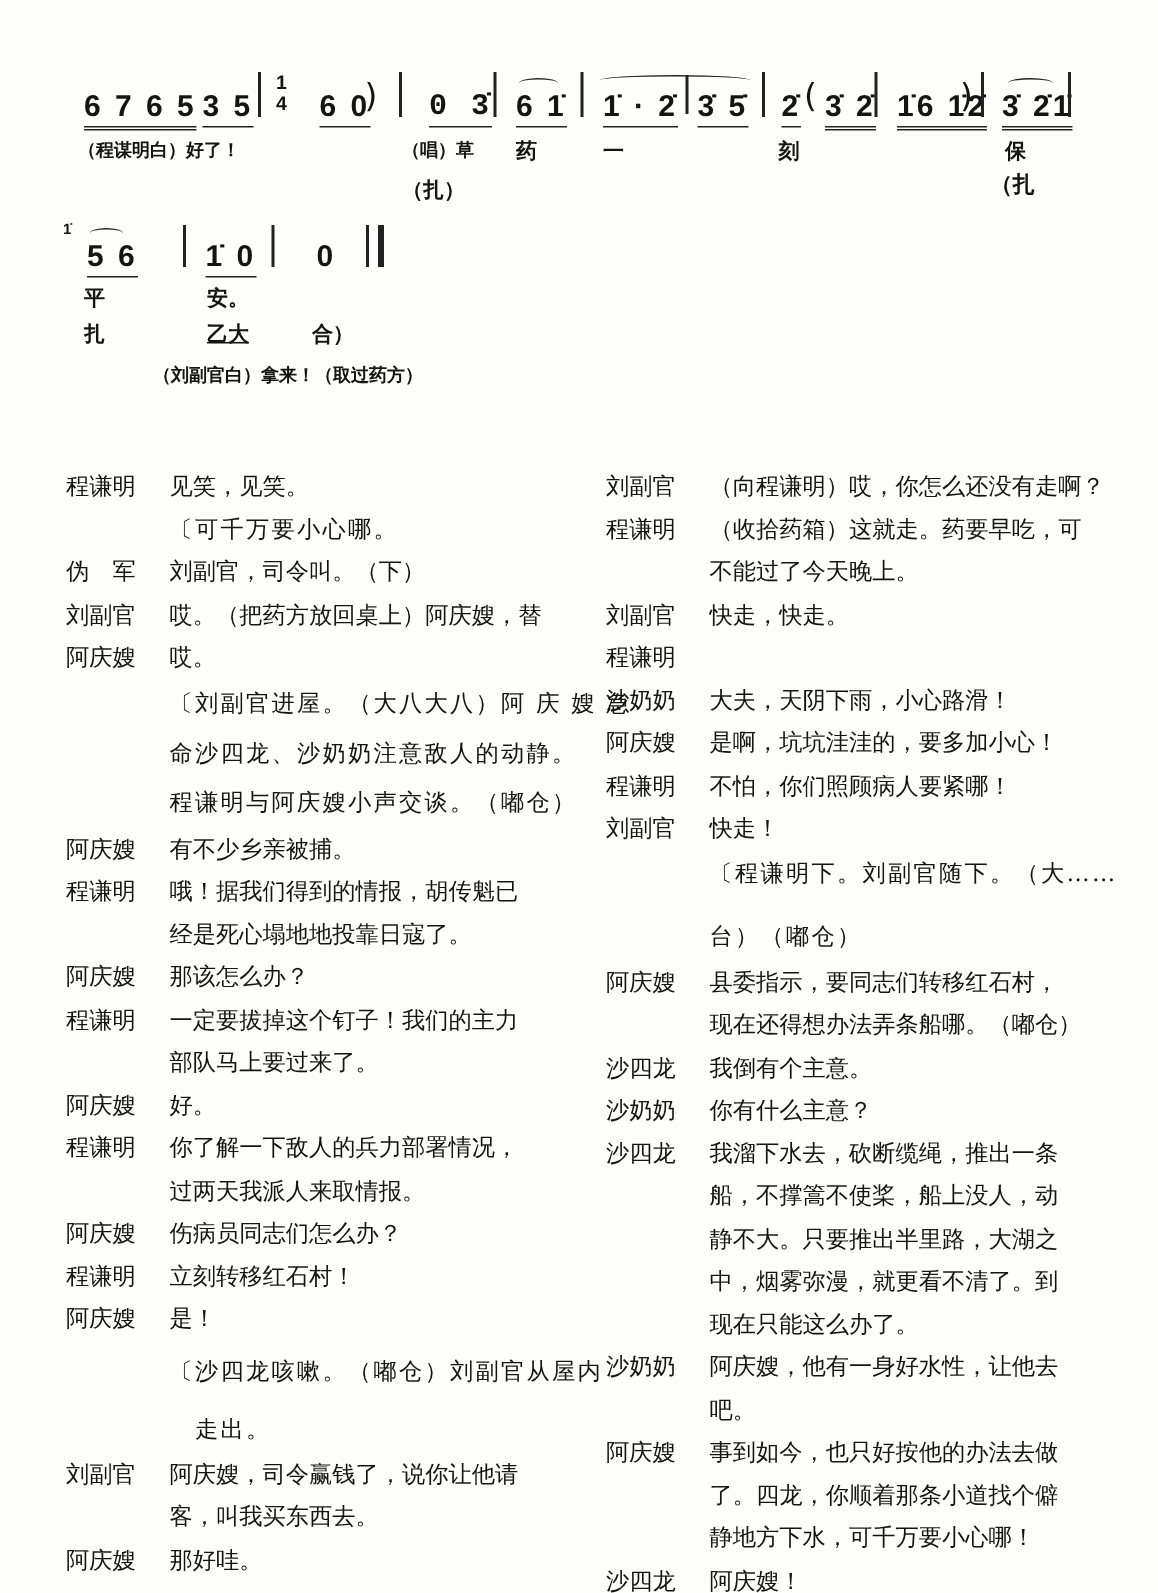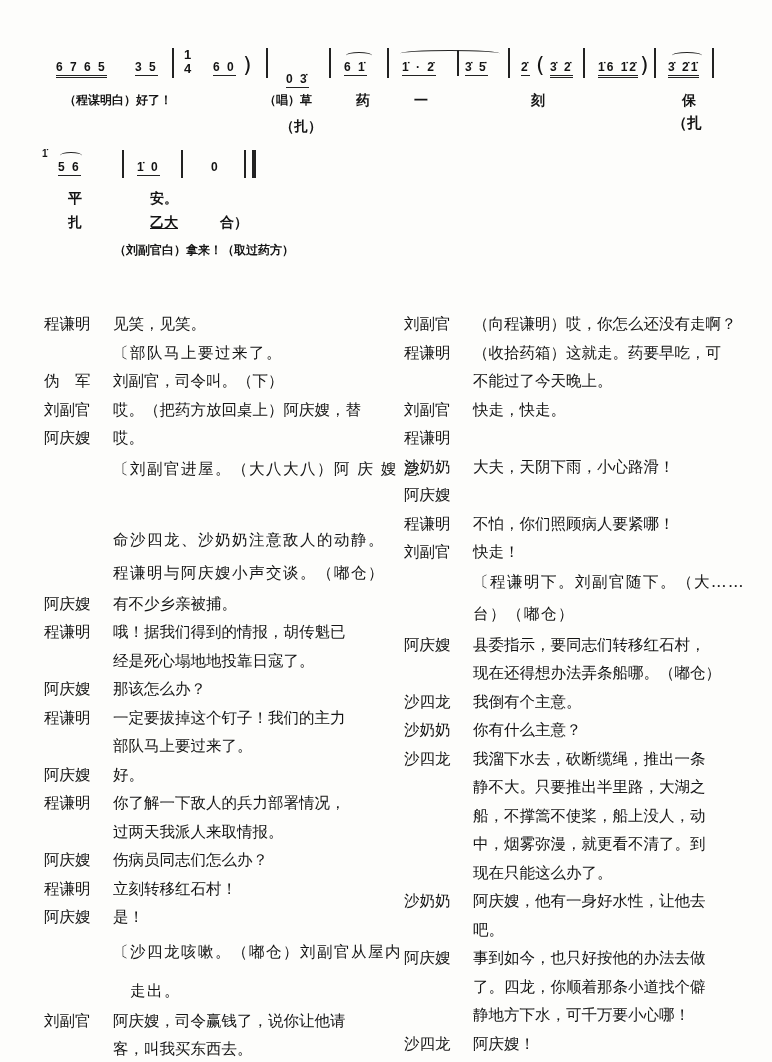--- a/index.html
+++ b/index.html
@@ -4,29 +4,29 @@
   <style>
     html, body { margin: 0; padding: 0; }
     body {
       width: 772px; height: 1062px; background: #fdfdfb; color: #141414;
       position: relative; overflow: hidden;
       font-family: "DejaVu Serif", "Liberation Serif", serif;
     }
     .score { position: absolute; left: 0; top: 0; width: 772px; height: 270px; }
     .note {
       position: absolute; font-family: "Liberation Sans", "DejaVu Sans", sans-serif;
-      font-weight: bold; font-size: 12px; letter-spacing: 2px; white-space: nowrap;
+      font-weight: bold; font-size: 20px; letter-spacing: 2px; white-space: nowrap;
     }
     .ul1 { border-bottom: 1.5px solid #222; padding-bottom: 1px; }
     .ul2 { border-bottom: 3.5px double #222; padding-bottom: 1px; }
     .bar { position: absolute; width: 2px; background: #222; }
     .dbar { position: absolute; width: 6px; border-left: 2px solid #222; border-right: 4px solid #222; }
     .slur { position: absolute; border-top: 1.5px solid #222; border-radius: 50% 50% 0 0; height: 6px; }
     .paren { position: absolute; font-size: 22px; font-family: "DejaVu Sans", sans-serif; }
-    .lyric { position: absolute; font-size: 14px; font-weight: bold; white-space: nowrap; margin-left: 12px; }
+    .lyric { position: absolute; font-size: 14px; font-weight: bold; white-space: nowrap; }
     .small { font-size: 12px; }
     .frac { position: absolute; font-family: "Liberation Sans", sans-serif; font-weight: bold; font-size: 13px; line-height: 14px; text-align: center; }
 
     .col { position: absolute; top: 310px; }
     .col-left { left: 44px; width: 350px; }
     .col-right { left: 404px; width: 360px; }
     .line { position: relative; height: 28.5px; font-size: 15.5px; line-height: 28px; white-space: nowrap; }
     .spk { position: absolute; left: 0; width: 62px; letter-spacing: 0; }
     .txt { position: absolute; left: 69px; }
     .stage { font-style: normal; letter-spacing: 1.5px; }
@@ -39,21 +39,21 @@
   <span class="note ul2" style="left:56px;top:60px;">6 7 6 5</span>
   <span class="note ul1" style="left:135px;top:60px;">3 5</span>
   <div class="bar" style="left:172px;top:48px;height:30px;"></div>
   <div class="frac" style="left:184px;top:48px;">
     <div>1</div>
     <div>4</div>
   </div>
   <span class="note ul1" style="left:213px;top:60px;">6 0</span>
   <span class="paren" style="left:243px;top:52px;">)</span>
   <div class="bar" style="left:266px;top:48px;height:30px;"></div>
-  <span class="note ul1" style="left:286px;top:72px;">0 3̇</span>
+  <span class="note ul1" style="left:286px;top:60px;font-family:Liberation Mono, monospace;">0 3̇</span>
   <div class="bar" style="left:329px;top:48px;height:30px;"></div>
   <div class="slur" style="left:346px;top:52px;width:26px;"></div>
   <span class="note ul1" style="left:344px;top:60px;">6 1̇</span>
   <div class="bar" style="left:387px;top:48px;height:30px;"></div>
   <div class="slur" style="left:400px;top:50px;width:100px;"></div>
   <span class="note ul1" style="left:402px;top:60px;">1̇ · 2̇</span>
   <div class="bar" style="left:457px;top:50px;height:26px;"></div>
   <span class="note ul1" style="left:465px;top:60px;">3̇ 5̇</span>
   <div class="bar" style="left:508px;top:48px;height:30px;"></div>
   <span class="note ul1" style="left:521px;top:60px;">2̇</span>
@@ -61,21 +61,21 @@
   <span class="note ul2" style="left:550px;top:60px;">3̇ 2̇</span>
   <div class="bar" style="left:583px;top:48px;height:30px;"></div>
   <span class="note ul2" style="left:598px;top:60px;">1̇6 1̇2̇</span>
   <span class="paren" style="left:640px;top:52px;">)</span>
   <div class="bar" style="left:654px;top:48px;height:30px;"></div>
   <div class="slur" style="left:672px;top:52px;width:30px;"></div>
   <span class="note ul2" style="left:668px;top:60px;">3̇ 2̇1̇</span>
   <div class="bar" style="left:712px;top:48px;height:30px;"></div>
 
   <span class="lyric small" style="left:52px;top:92px;">（程谋明白）好了！</span>
-  <span class="lyric small" style="left:252px;top:92px;">（唱）草</span>
+  <span class="lyric small" style="left:268px;top:92px;">（唱）草</span>
   <span class="lyric" style="left:344px;top:92px;">药</span>
   <span class="lyric" style="left:402px;top:92px;">一</span>
   <span class="lyric" style="left:519px;top:92px;">刻</span>
   <span class="lyric" style="left:670px;top:92px;">保</span>
   <span class="lyric" style="left:268px;top:118px;">（扎）</span>
   <span class="lyric" style="left:660px;top:114px;font-size:15px;">（扎</span>
 
   <span class="note" style="left:42px;top:148px;font-size:10px;">1̇</span>
   <div class="slur" style="left:60px;top:152px;width:22px;"></div>
   <span class="note ul1" style="left:58px;top:160px;">5 6</span>
@@ -92,38 +92,38 @@
   <span class="lyric" style="left:208px;top:214px;">合）</span>
   <span class="lyric small" style="left:102px;top:242px;">（刘副官白）拿来！（取过药方）</span>
 </div>
 
 <div class="col col-left">
   <div class="line">
       <span class="spk">程谦明</span>
       <span class="txt">见笑，见笑。</span>
     </div>
   <div class="line">
-      <span class="txt stage">〔部队马上要过来了。</span>
+      <span class="txt stage">〔可千万要小心哪。</span>
     </div>
   <div class="line">
       <span class="spk">伪　军</span>
       <span class="txt">刘副官，司令叫。（下）</span>
     </div>
   <div class="line">
       <span class="spk">刘副官</span>
       <span class="txt">哎。（把药方放回桌上）阿庆嫂，替</span>
     </div>
   <div class="line">
       <span class="spk">阿庆嫂</span>
       <span class="txt">哎。</span>
     </div>
   <div class="line" style="height:33px;line-height:33px;">
       <span class="txt stage">〔刘副官进屋。（大八大八）阿 庆 嫂 急</span>
     </div>
-  <div class="line" style="height:33px;line-height:33px;margin-top:38px;">
+  <div class="line" style="height:33px;line-height:33px;">
       <span class="txt stage">命沙四龙、沙奶奶注意敌人的动静。</span>
     </div>
   <div class="line" style="height:33px;line-height:33px;">
       <span class="txt stage">程谦明与阿庆嫂小声交谈。（嘟仓）</span>
     </div>
   <div class="line">
       <span class="spk">阿庆嫂</span>
       <span class="txt">有不少乡亲被捕。</span>
     </div>
   <div class="line">
@@ -204,33 +204,34 @@
     </div>
   <div class="line">
       <span class="spk">程谦明</span>
     </div>
   <div class="line">
       <span class="spk">沙奶奶</span>
       <span class="txt">大夫，天阴下雨，小心路滑！</span>
     </div>
   <div class="line">
       <span class="spk">阿庆嫂</span>
+      <span class="txt">是啊，坑坑洼洼的，要多加小心！</span>
     </div>
   <div class="line">
       <span class="spk">程谦明</span>
       <span class="txt">不怕，你们照顾病人要紧哪！</span>
     </div>
   <div class="line">
       <span class="spk">刘副官</span>
       <span class="txt">快走！</span>
     </div>
   <div class="line" style="height:31px;line-height:31px;">
       <span class="txt stage">〔程谦明下。刘副官随下。（大……</span>
     </div>
-  <div class="line" style="height:33px;line-height:33px;">
+  <div class="line" style="height:33px;line-height:33px;margin-top:10px;">
       <span class="txt stage">台）（嘟仓）</span>
     </div>
   <div class="line">
       <span class="spk">阿庆嫂</span>
       <span class="txt">县委指示，要同志们转移红石村，</span>
     </div>
   <div class="line">
       <span class="txt">现在还得想办法弄条船哪。（嘟仓）</span>
     </div>
   <div class="line">
@@ -239,24 +240,24 @@
     </div>
   <div class="line">
       <span class="spk">沙奶奶</span>
       <span class="txt">你有什么主意？</span>
     </div>
   <div class="line">
       <span class="spk">沙四龙</span>
       <span class="txt">我溜下水去，砍断缆绳，推出一条</span>
     </div>
   <div class="line">
+      <span class="txt">船，不撑篙不使桨，船上没人，动</span>
+    </div>
+  <div class="line">
       <span class="txt">静不大。只要推出半里路，大湖之</span>
-    </div>
-  <div class="line">
-      <span class="txt">船，不撑篙不使桨，船上没人，动</span>
     </div>
   <div class="line">
       <span class="txt">中，烟雾弥漫，就更看不清了。到</span>
     </div>
   <div class="line">
       <span class="txt">现在只能这么办了。</span>
     </div>
   <div class="line">
       <span class="spk">沙奶奶</span>
       <span class="txt">阿庆嫂，他有一身好水性，让他去</span>

